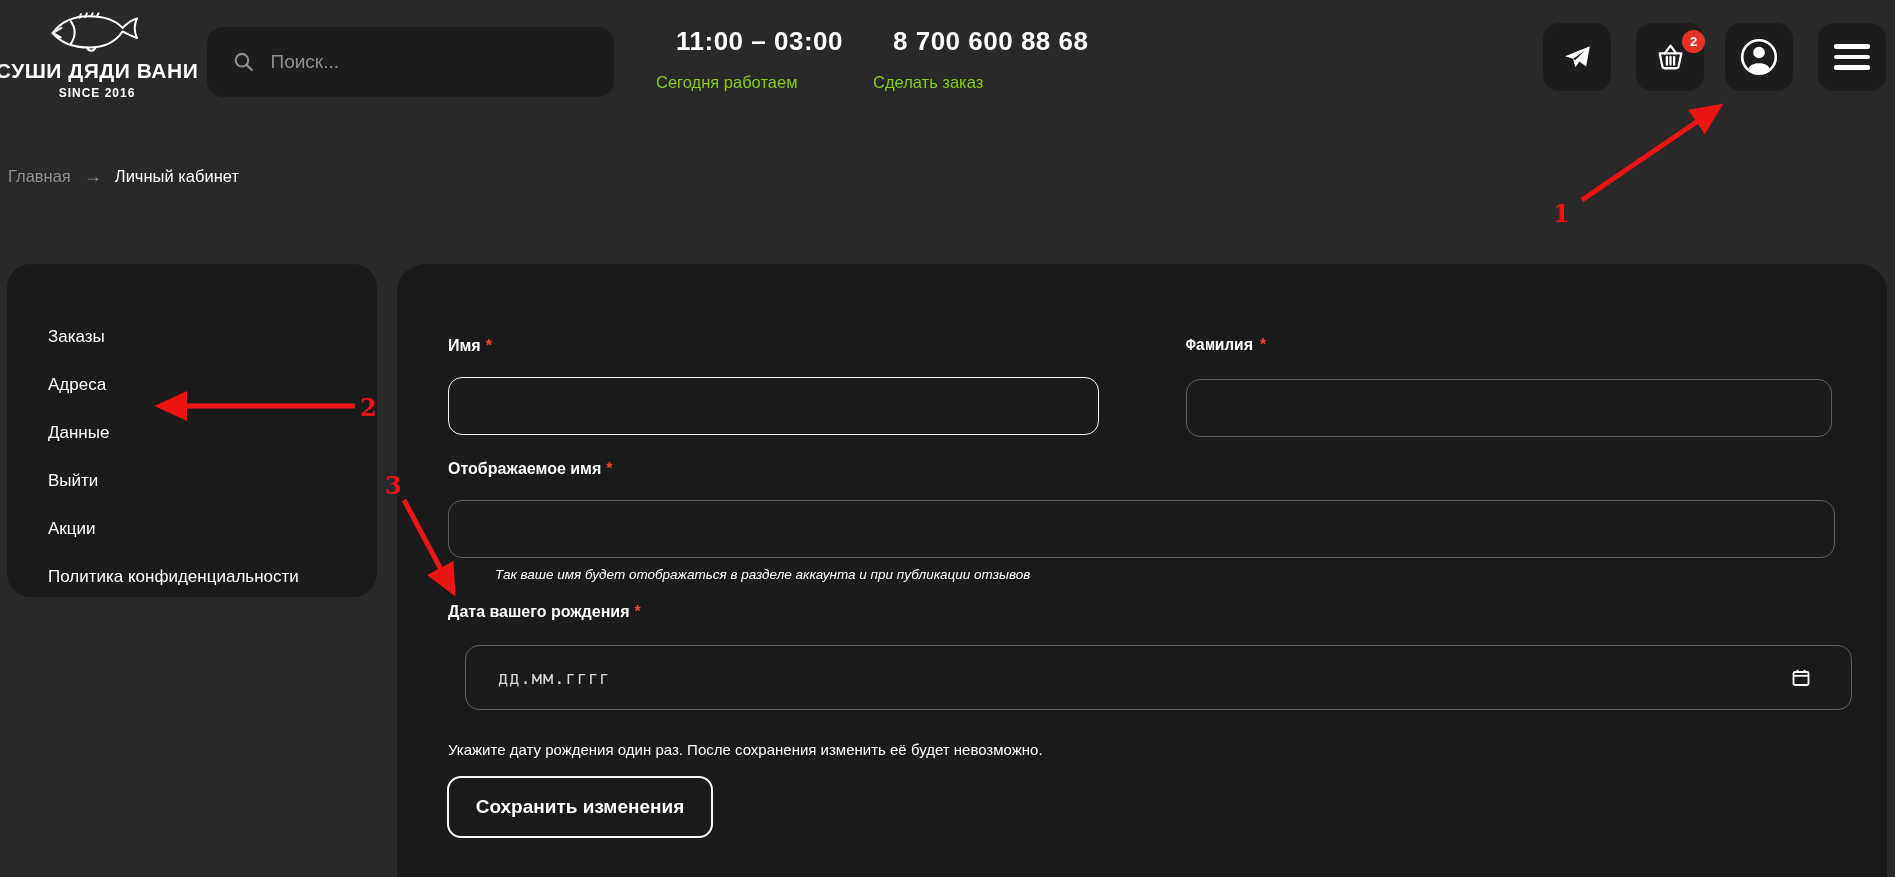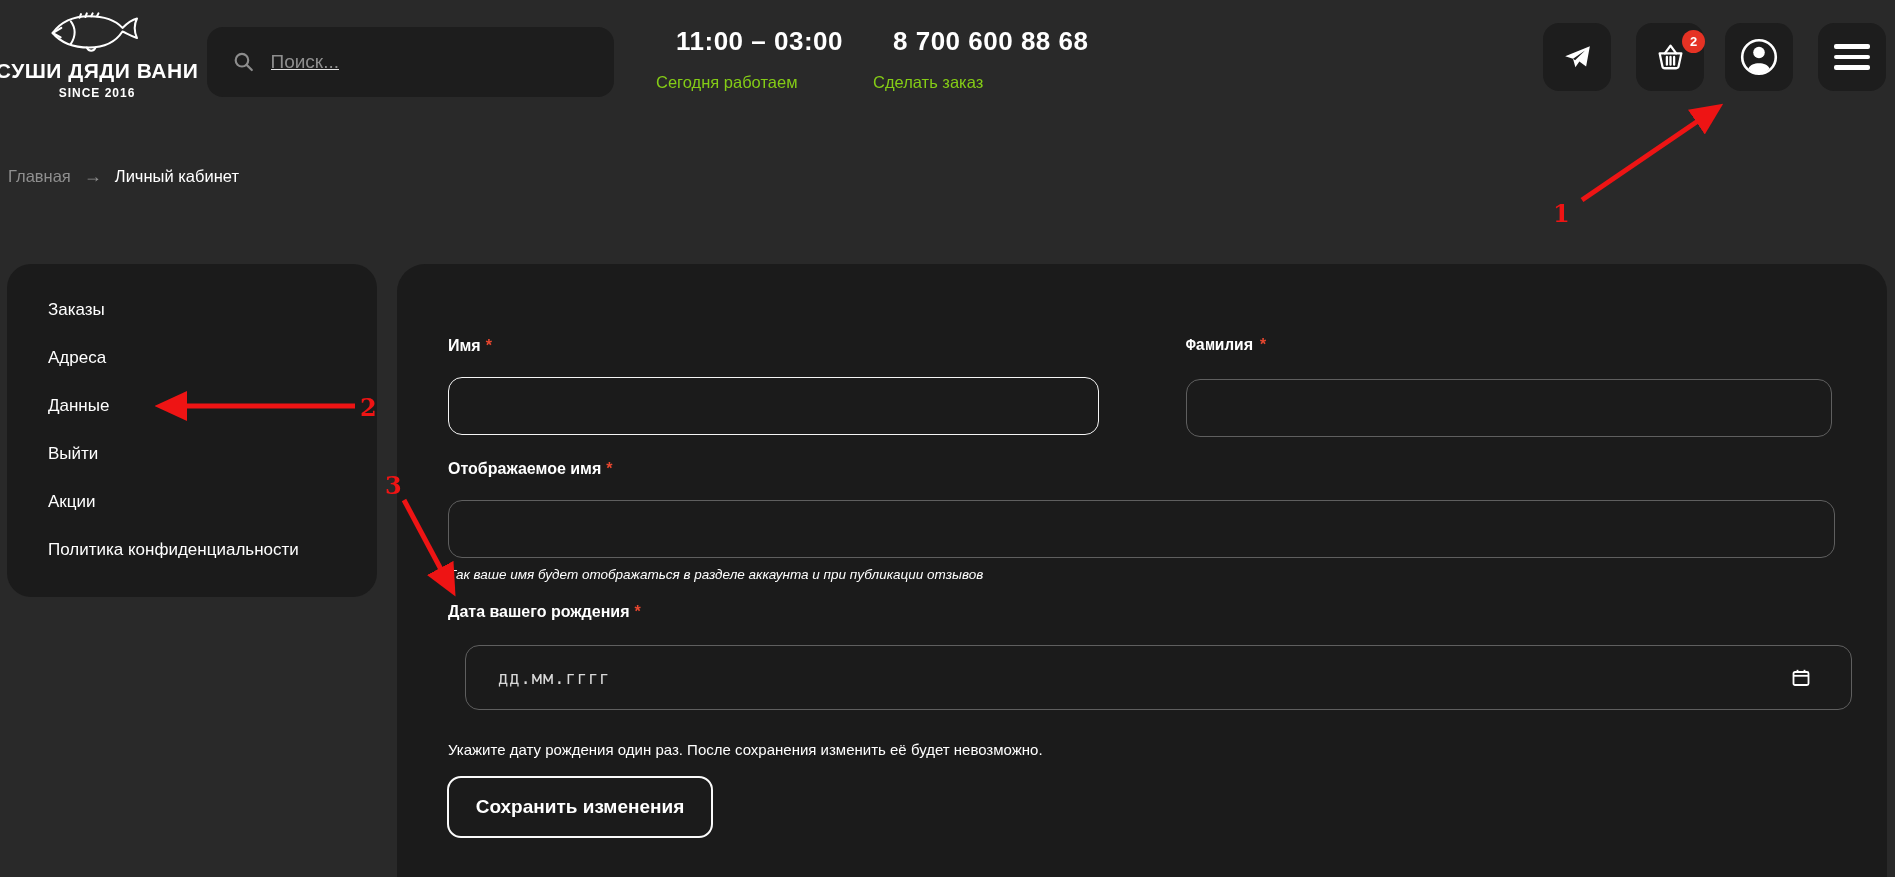--- a/index.html
+++ b/index.html
@@ -15,21 +15,20 @@
   .logo-title { font-size:21px; font-weight:bold; letter-spacing:.5px; margin-top:3px; white-space:nowrap; }
   .logo-sub { font-size:12px; font-weight:bold; letter-spacing:1px; margin-top:3px; }
   .search {
     position:absolute; left:207px; top:27px; width:407px; height:70px;
     background:#1d1d1d; border-radius:16px; display:flex; align-items:center; padding:0 20px 0 26px;
   }
   .search input {
     background:transparent; border:none; outline:none; color:#e5e5e5;
     font-size:19px; margin-left:16px; width:100%;
     font-family:"Liberation Sans", sans-serif;
-    text-decoration:underline;
   }
   .search input::placeholder { color:#8e8e8e; }
   .hdr-block { position:absolute; top:26px; }
   .hdr-big { font-size:26px; font-weight:bold; letter-spacing:.5px; white-space:nowrap;margin-left:20px; }
   .hdr-small { font-size:16.5px; margin-top:16px; color:#84cc16; white-space:nowrap; }
   .city-btn {
     position:absolute; left:1387px; top:24px; width:136px; height:68px;
     background:#1d1d1d; border-radius:16px; display:flex; align-items:center; justify-content:center;
     gap:11px; cursor:pointer;
   }
@@ -49,35 +48,35 @@
   
   .breadcrumb { position:absolute; left:8px; top:166px; display:flex; align-items:center; gap:13px; font-size:16.5px; }
   .crumb-home { color:#8f8f8f; cursor:pointer; }
   .crumb-sep { color:#8f8f8f; font-size:18px; }
   .crumb-cur { color:#ffffff; font-weight:500; }
   
   .sidebar {
     position:absolute; left:7px; top:264px; width:370px; height:333px;
     background:#1b1b1b; border-radius:24px; padding:36px 20px 0 41px;
   }
-  .side-item { font-size:17px; color:#ffffff; height:17px; margin-bottom:31px; cursor:pointer; white-space:nowrap; }
+  .side-item { font-size:17px; color:#ffffff; height:17px; margin-bottom:31px; cursor:pointer; white-space:nowrap;margin-top:27px; }
   
   .main-panel {
     position:absolute; left:397px; top:264px; width:1490px; height:660px;
     background:#1b1b1b; border-radius:28px;
   }
   .field-label { position:absolute; font-size:16px; font-weight:bold; white-space:nowrap; }
   .req { color:#e8472f; margin-left:5px; font-weight:bold; }
   .tinput {
     position:absolute; background:transparent; border:1px solid #5f5f5f; border-radius:14px;
     color:#fff; font-size:17px; padding:0 24px; outline:none;
     font-family:"Liberation Sans", sans-serif;
   }
   .tinput.focused { border-color:#f5f5f5; }
-  .hint { position:absolute; font-size:13.5px; font-style:italic; color:#ffffff; white-space:nowrap; }
+  .hint { position:absolute; font-size:13.5px; font-style:italic; color:#ffffff; white-space:nowrap;margin-left:47px; }
   .hint2 { position:absolute; font-size:15px; color:#ffffff; white-space:nowrap; }
   .date-wrap { position:absolute; left:51px; top:381px; width:1387px; height:65px; }
   .date-wrap input {
     width:100%; height:100%; background:transparent; border:1px solid #5f5f5f; border-radius:14px;
     color:#d9d9d9; font-size:17px; letter-spacing:1px; padding:0 60px 0 32px; outline:none;
     font-family:"DejaVu Sans Mono", monospace;
     margin-left:17px;
   }
   .date-wrap input::placeholder { color:#d9d9d9; }
   .cal-icon { position:absolute; right:24px; top:23px; width:20px; height:20px; cursor:pointer; }

